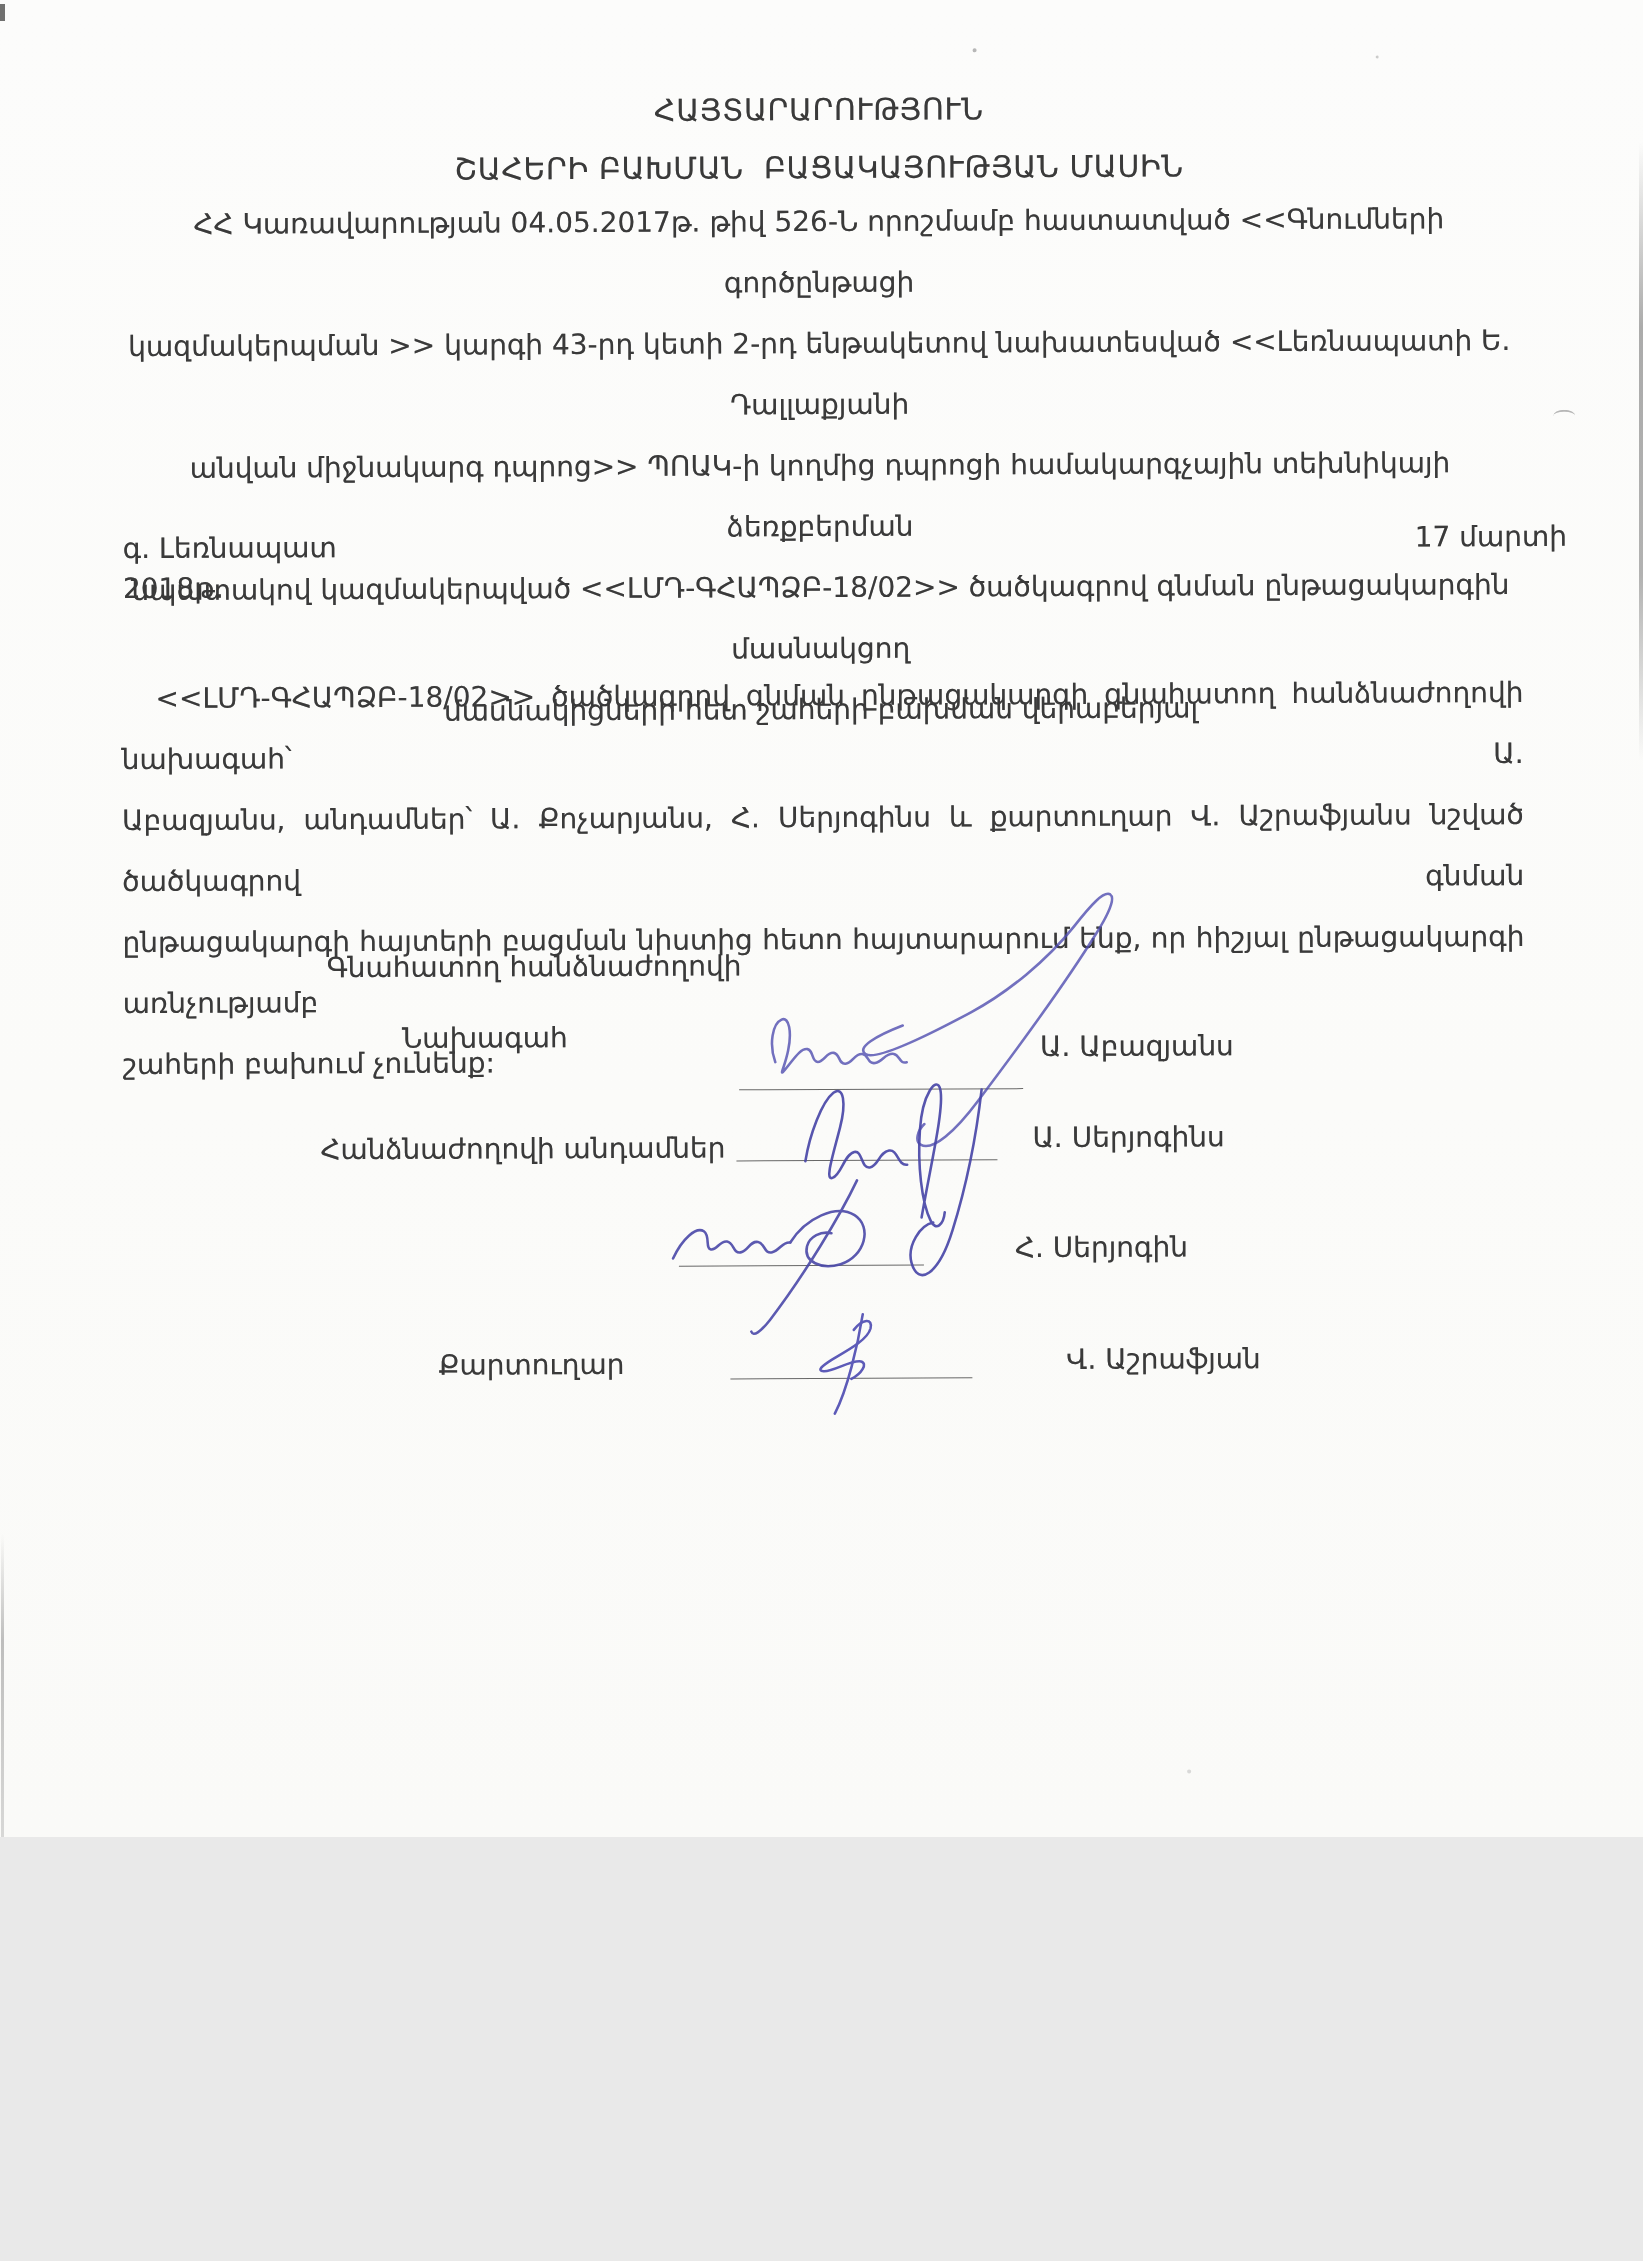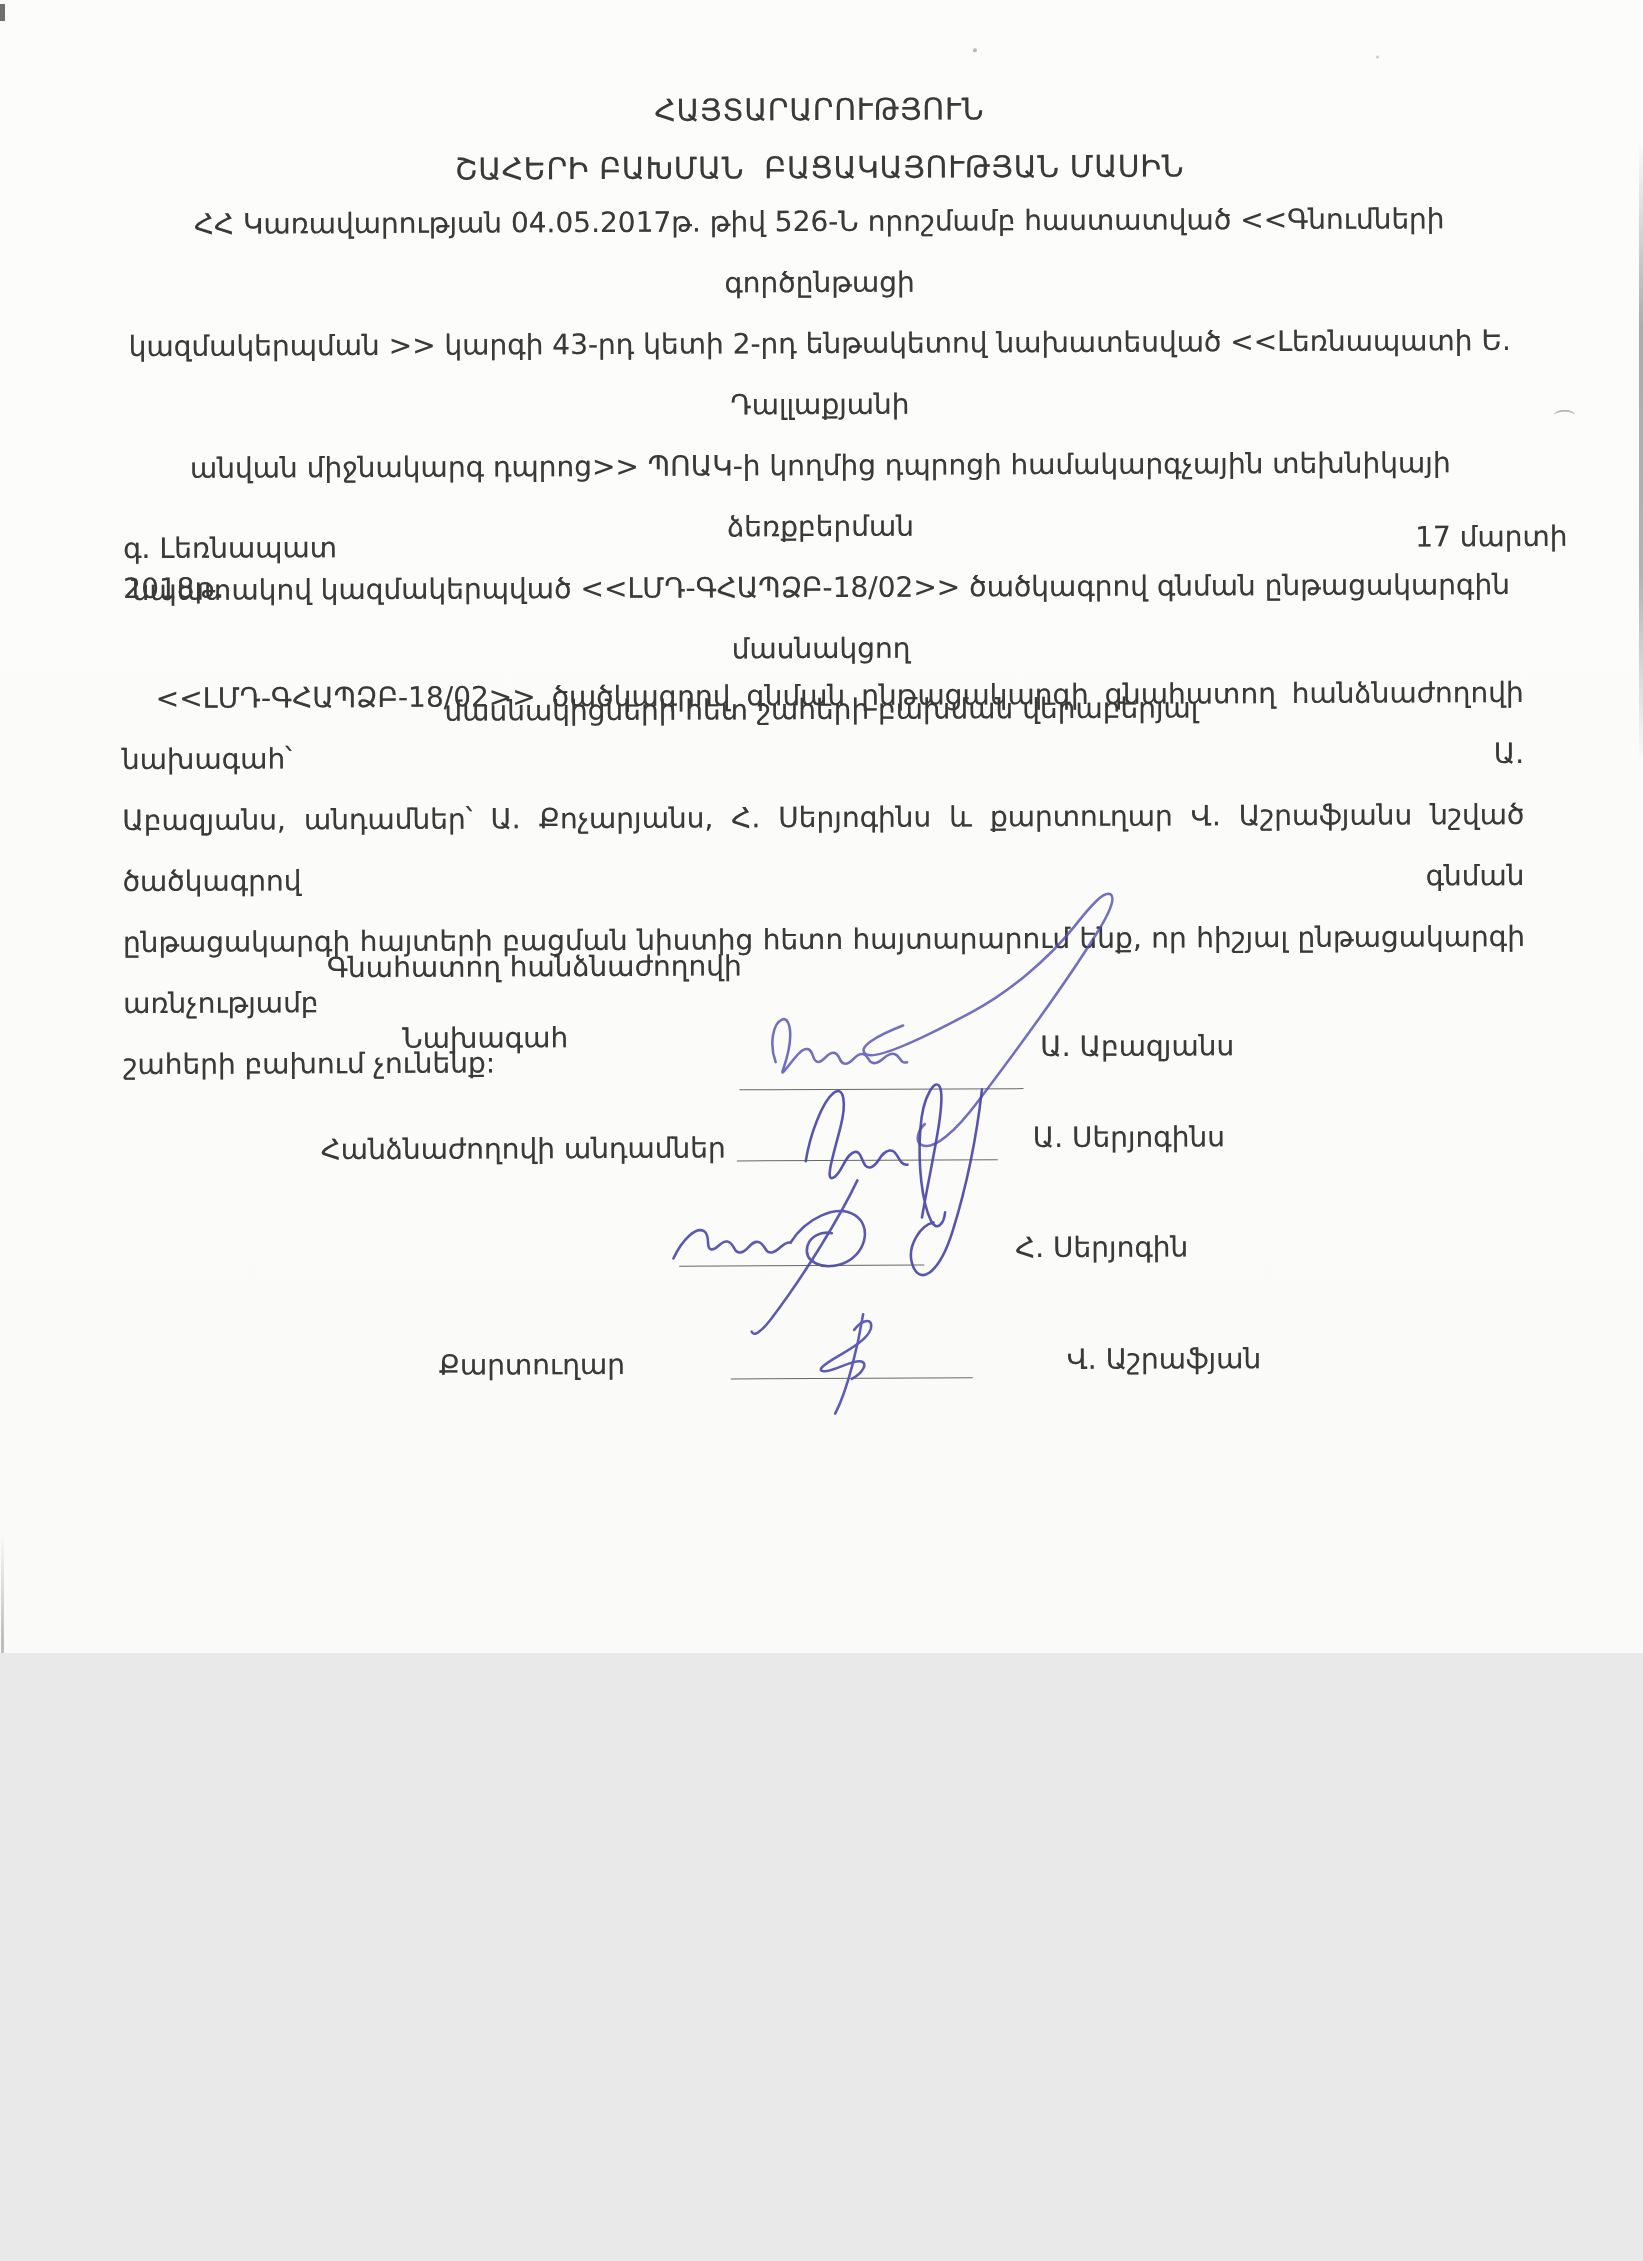--- a/index.html
+++ b/index.html
@@ -3,21 +3,21 @@
 <meta charset="utf-8">
 <style>
   html,body{margin:0;padding:0;}
   body{
     width:1644px;height:2261px;
     background:#e9e9e9;
     font-family:"DejaVu Sans",sans-serif;
   }
   .page{
     position:relative;
-    width:1644px;height:1653px;
+    width:1644px;height:1837px;
     background:linear-gradient(180deg,#fcfcfb 0%,#fbfbf9 60%,#fafaf8 100%);
     overflow:hidden;
     color:#3a3a3a;
   }
   .rot{
     position:absolute;inset:0;
     transform:rotate(-0.25deg);
     transform-origin:50% 45%;
   }
   .abs{position:absolute;}

